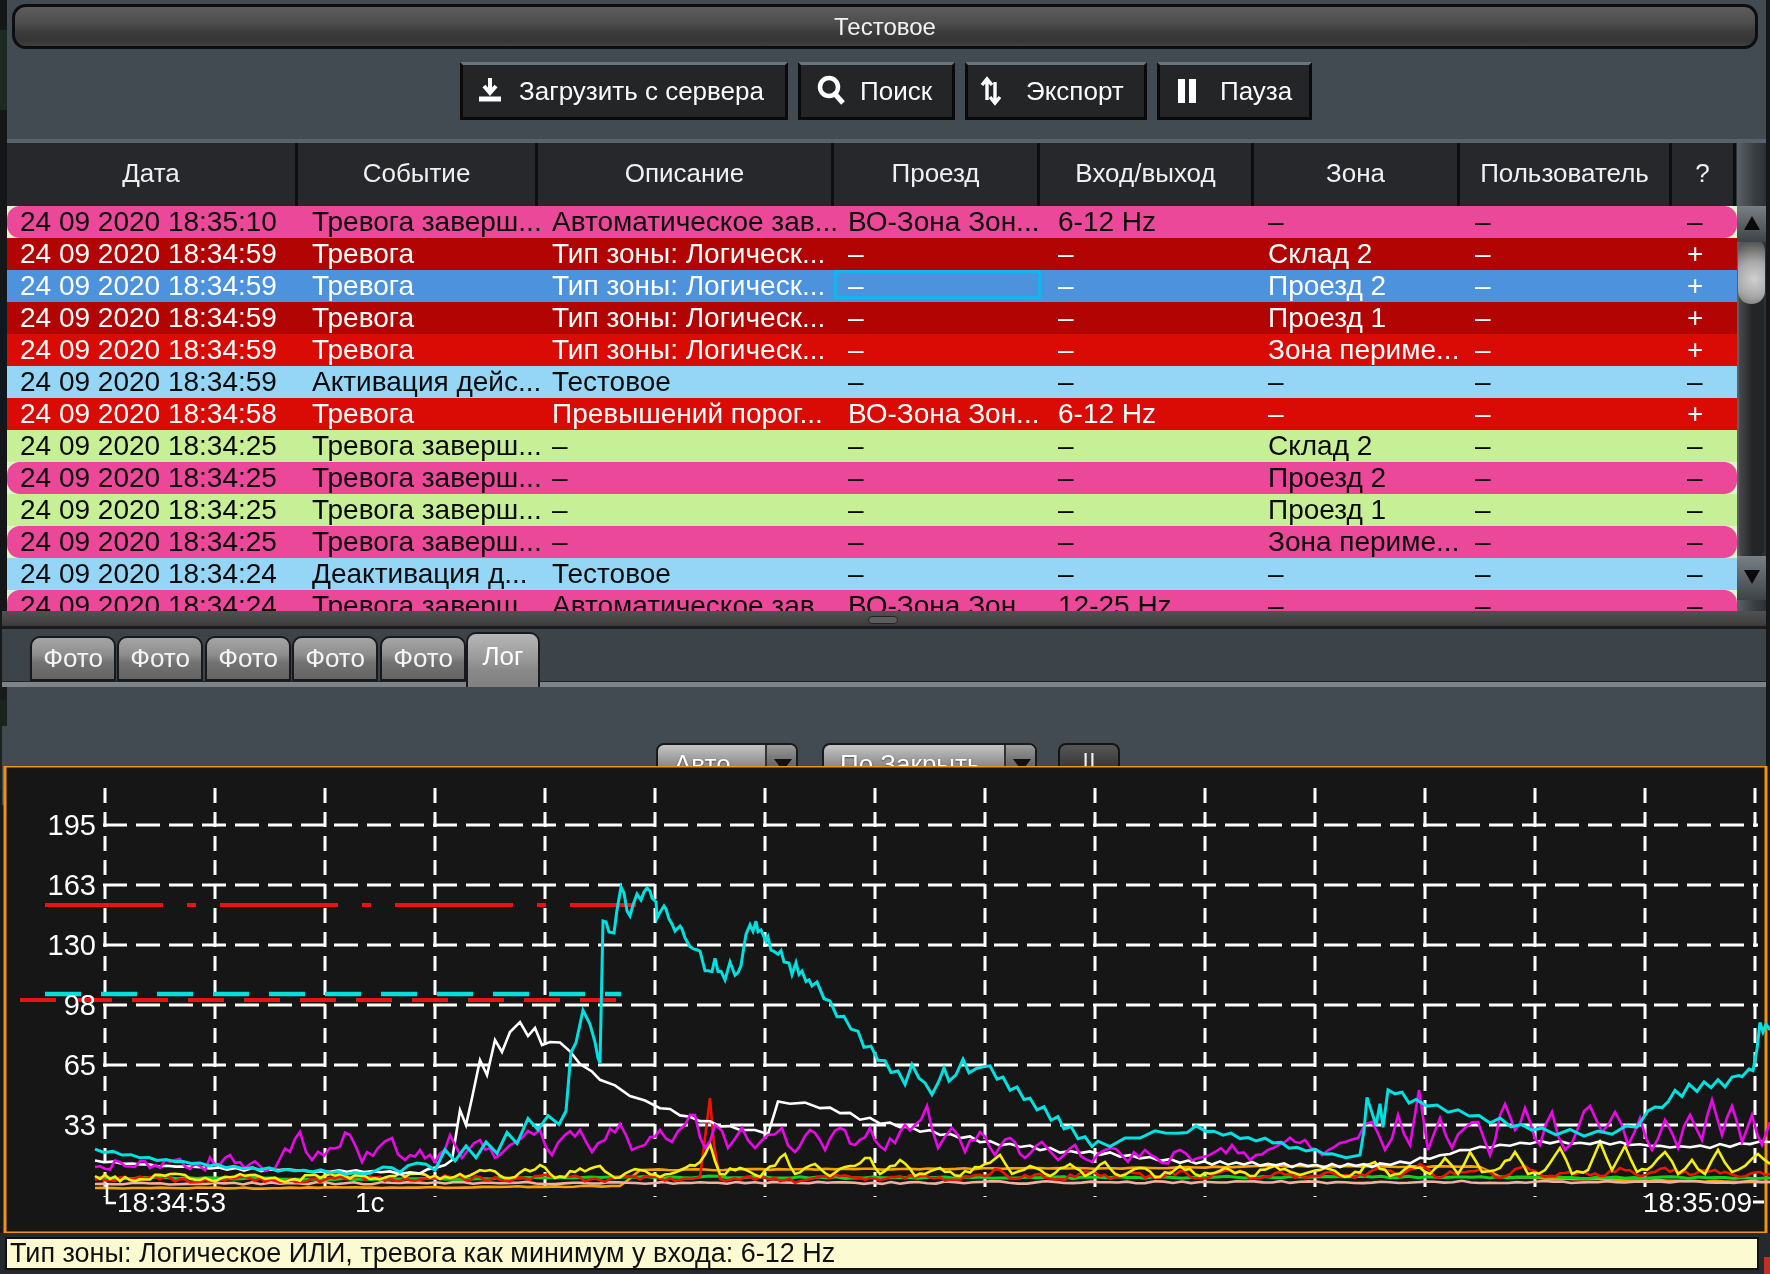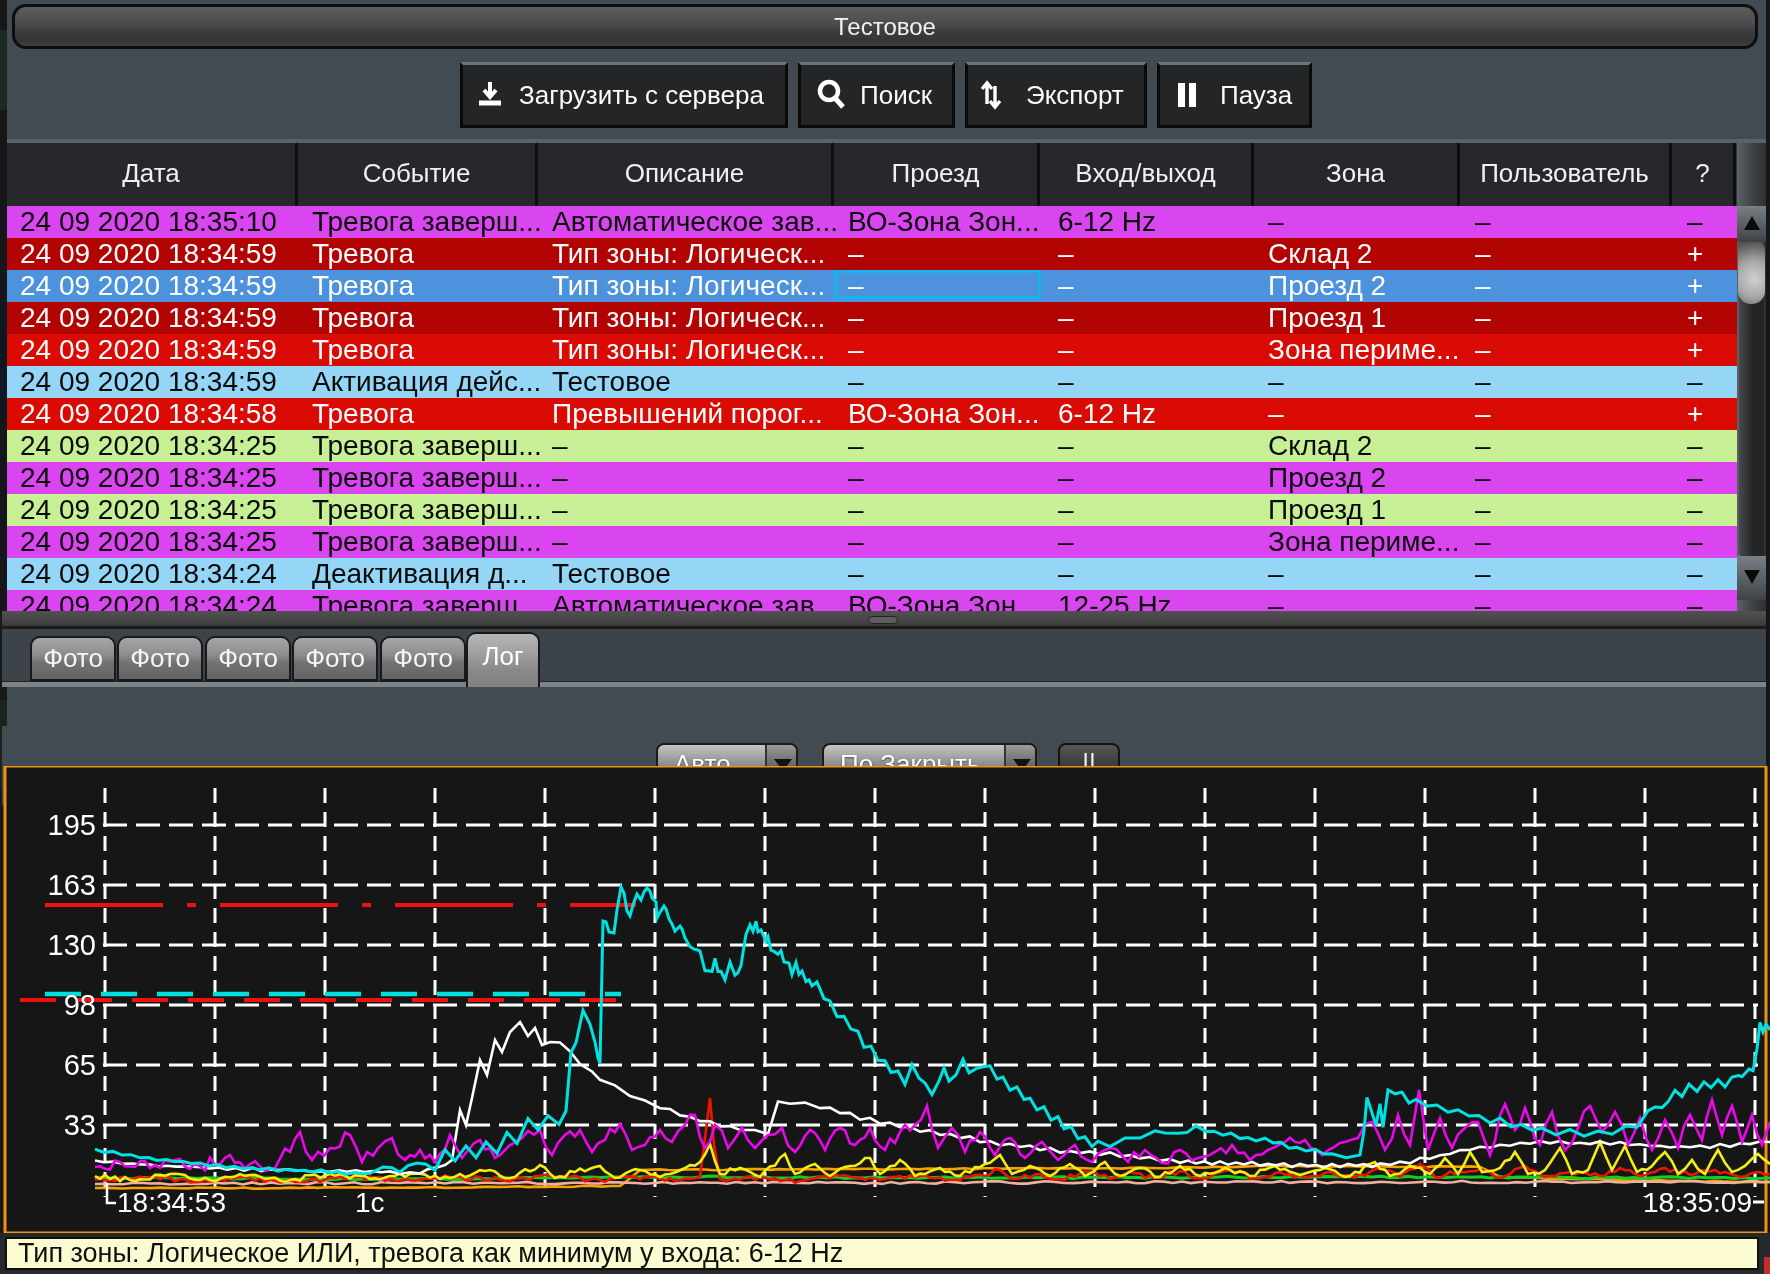--- a/index.html
+++ b/index.html
@@ -3,31 +3,31 @@
 * { margin:0; padding:0; box-sizing:border-box; }
 html,body { width:1770px; height:1274px; background:#17191b; overflow:hidden;
   font-family:"Liberation Sans",sans-serif; }
 #app { position:absolute; left:0; top:0; width:1770px; height:1274px; }
 .abs { position:absolute; }
 #main { left:7px; top:0; width:1759px; height:1233px; background:#424b52; }
 #closebtn { left:12px; top:4px; width:1746px; height:45px; border:3px solid #0c0e10; border-radius:14px;
   background:linear-gradient(#5d5d5d,#4d4d4d 40%,#3d3d3d 62%,#353535 85%,#414141);
   color:#f2f2f2; font-size:24px; text-align:center; line-height:39px; }
 .tbtn svg { margin:0 14px 0 15px; }
-.tbtn { top:62px; height:66px; background:#232527; border:3px solid #0a0a0a; border-top:3px solid #6a747b;
+.tbtn { top:62px; height:58px; background:#232527; border:3px solid #0a0a0a; border-top:3px solid #6a747b;
   color:#fafafa; font-size:26px; display:flex; align-items:center; }
 
 #hdr { left:7px; top:139px; width:1759px; height:67px; background:#303539; border-top:4px solid #59626a; }
 .th { position:absolute; top:0; height:63px; background:#26282b; border-right:3px solid #0e0e0e;
   color:#f0f0f0; font-size:26px; text-align:center; line-height:61px; }
 #rows { left:7px; top:206px; width:1730px; height:405px; overflow:hidden; background:#ddf6c7; }
 .tr { position:absolute; left:0; width:1730px; height:32px; font-size:28px; line-height:32px; }
 .tr span { position:absolute; top:0; white-space:nowrap; }
 .tr.k { color:#0a0a0a; } .tr.w { color:#fff; }
-.gl { background:#d946ef; } .gd { background:#c7ef96; }
+.gl { background:#ec4899;border-radius:13px; } .gd { background:#c7ef96; }
 .rd { background:#b20402; } .rb { background:#da0a04; }
 .bl { background:#4c92dc; } .lb { background:#95d6f6; }
 .focus { position:absolute; left:827px; top:0; width:207px; height:29px; border:3px solid #14b4f0; }
 #sbar { left:1737px; top:143px; width:29px; height:468px; background:linear-gradient(90deg,#5b6167,#3a3e42 60%,#2e3134); }
 .sbtn { position:absolute; left:0; width:29px; height:36px; background:linear-gradient(#787f85,#4a4f53 80%,#3e4246); }
 .arr { position:absolute; left:7px; width:0; height:0; border-left:8px solid transparent; border-right:8px solid transparent; }
 #strack { position:absolute; left:2px; top:99px; width:25px; height:320px; background:linear-gradient(90deg,#47494c,#232527 55%); border-radius:13px; }
 #sthumb { position:absolute; left:1px; top:95px; width:27px; height:66px; border-radius:13px;
   background:radial-gradient(circle at 60% 62%, #d0d0d0, #a8a8a8 40%, #606060 78%, #3c3c3c); }
 #split { left:2px; top:611px; width:1764px; height:18px; background:linear-gradient(#515151,#434343 70%,#3a3a3a); border-bottom:3px solid #1c1c1c; }
@@ -45,21 +45,21 @@
   background:linear-gradient(#c5c5c5,#9a9a9a 40%,#848484 60%,#929292); color:#fff; font-size:26px; }
 .combo .txt { position:absolute; left:16px; top:0; line-height:38px; text-shadow:0 1px 2px #00000088; }
 .combo .ab { position:absolute; right:0; top:0; width:31px; height:38px; border-left:2px solid #333;
   background:linear-gradient(#9a9a9a,#6a6a6a 50%,#555); border-radius:0 6px 6px 0; }
 .combo .ab i { position:absolute; left:7px; top:14px; width:0; height:0;
   border-left:9px solid transparent; border-right:9px solid transparent; border-top:12px solid #111; }
 #pausebtn { position:absolute; left:1056px; top:17px; width:62px; height:42px; border:2px solid #141414; border-radius:8px;
   background:linear-gradient(#565656,#3c3c3c 50%,#303030); color:#eee; font-size:26px; text-align:center; line-height:36px; }
 #statusbar { left:0; top:1233px; width:1770px; height:41px; background:#26292c; }
 #statusin { position:absolute; left:5px; top:4px; width:1754px; height:33px; background:#fcfad0;
-  border:2px solid #101010; color:#101010; font-size:27px; line-height:29px; padding-left:11px; }
+  border:2px solid #101010; color:#101010; font-size:27px; line-height:29px; padding-left:3px; }
 #redmark { left:1764px; top:1257px; width:6px; height:17px; background:#c03028; }
 .edge { background:#141618; }
 </style></head>
 <body>
 <div id="app">
 <div class="abs" id="main"></div>
 <div class="abs edge" style="left:0;top:0;width:7px;height:612px"></div>
 <div class="abs edge" style="left:1766px;top:0;width:4px;height:1274px"></div>
 <div class="abs" style="left:0;top:30px;width:7px;height:80px;background:#1d2a22"></div>
 <div class="abs" style="left:0;top:300px;width:7px;height:120px;background:#10181f"></div>

